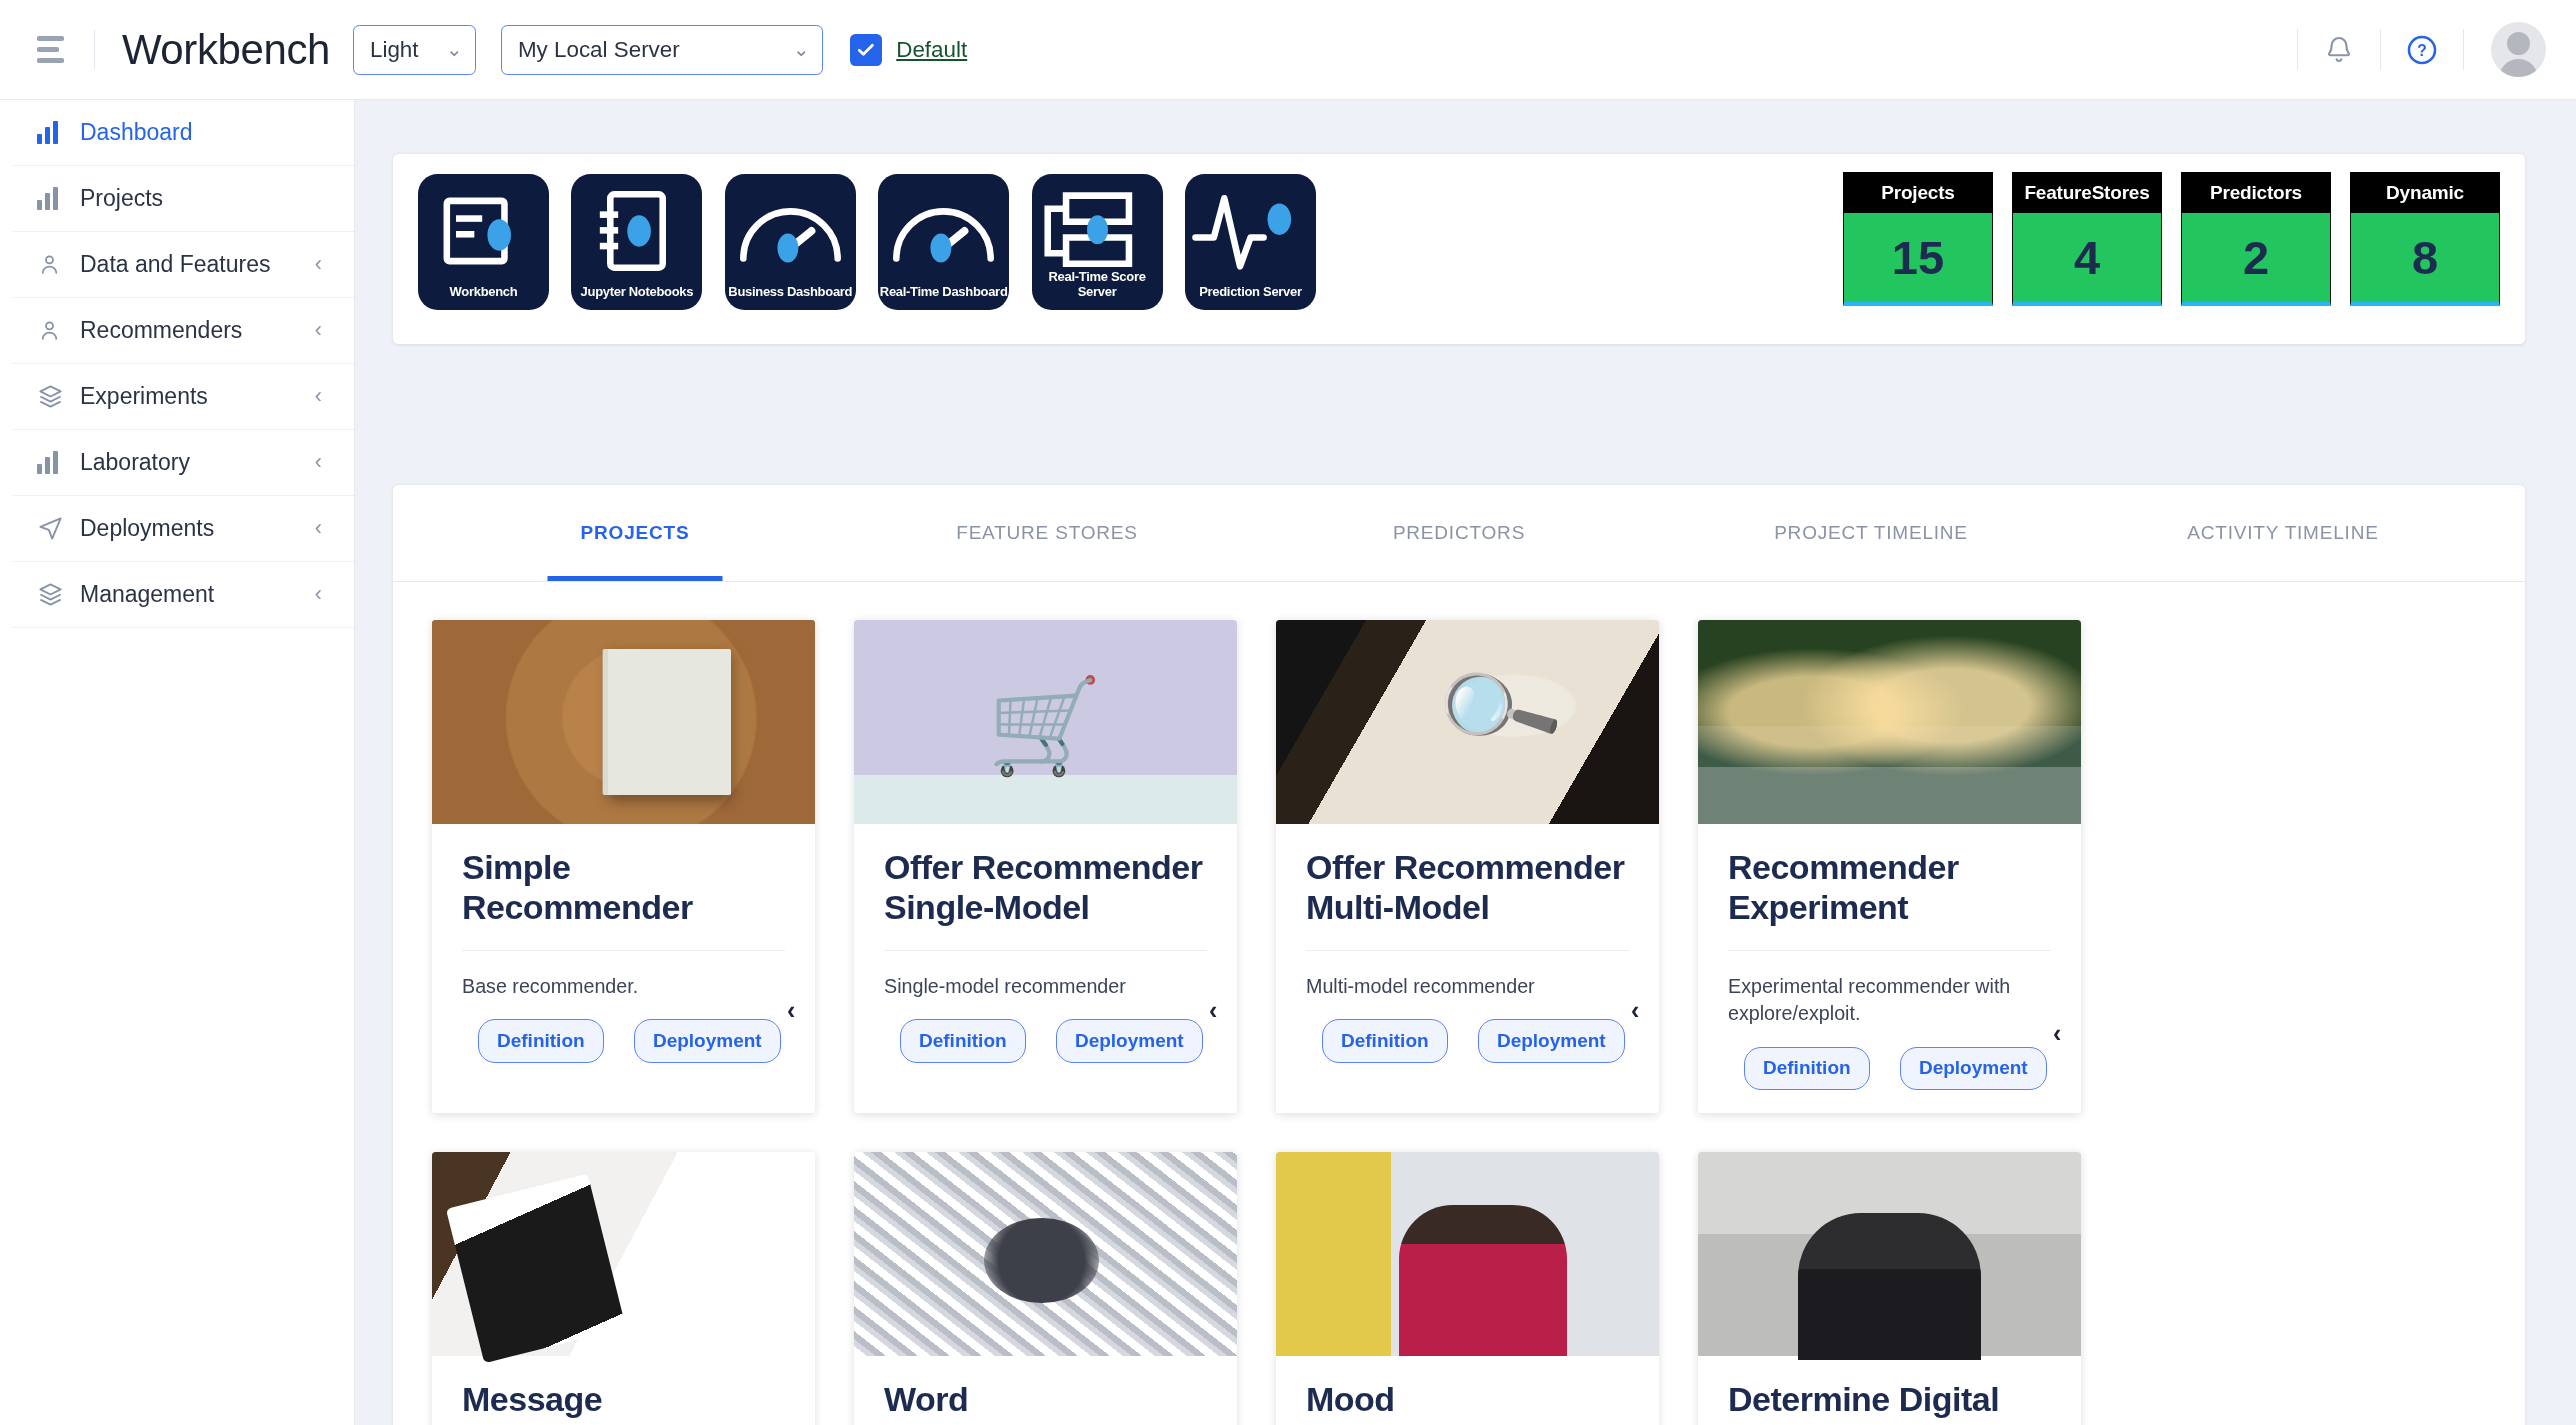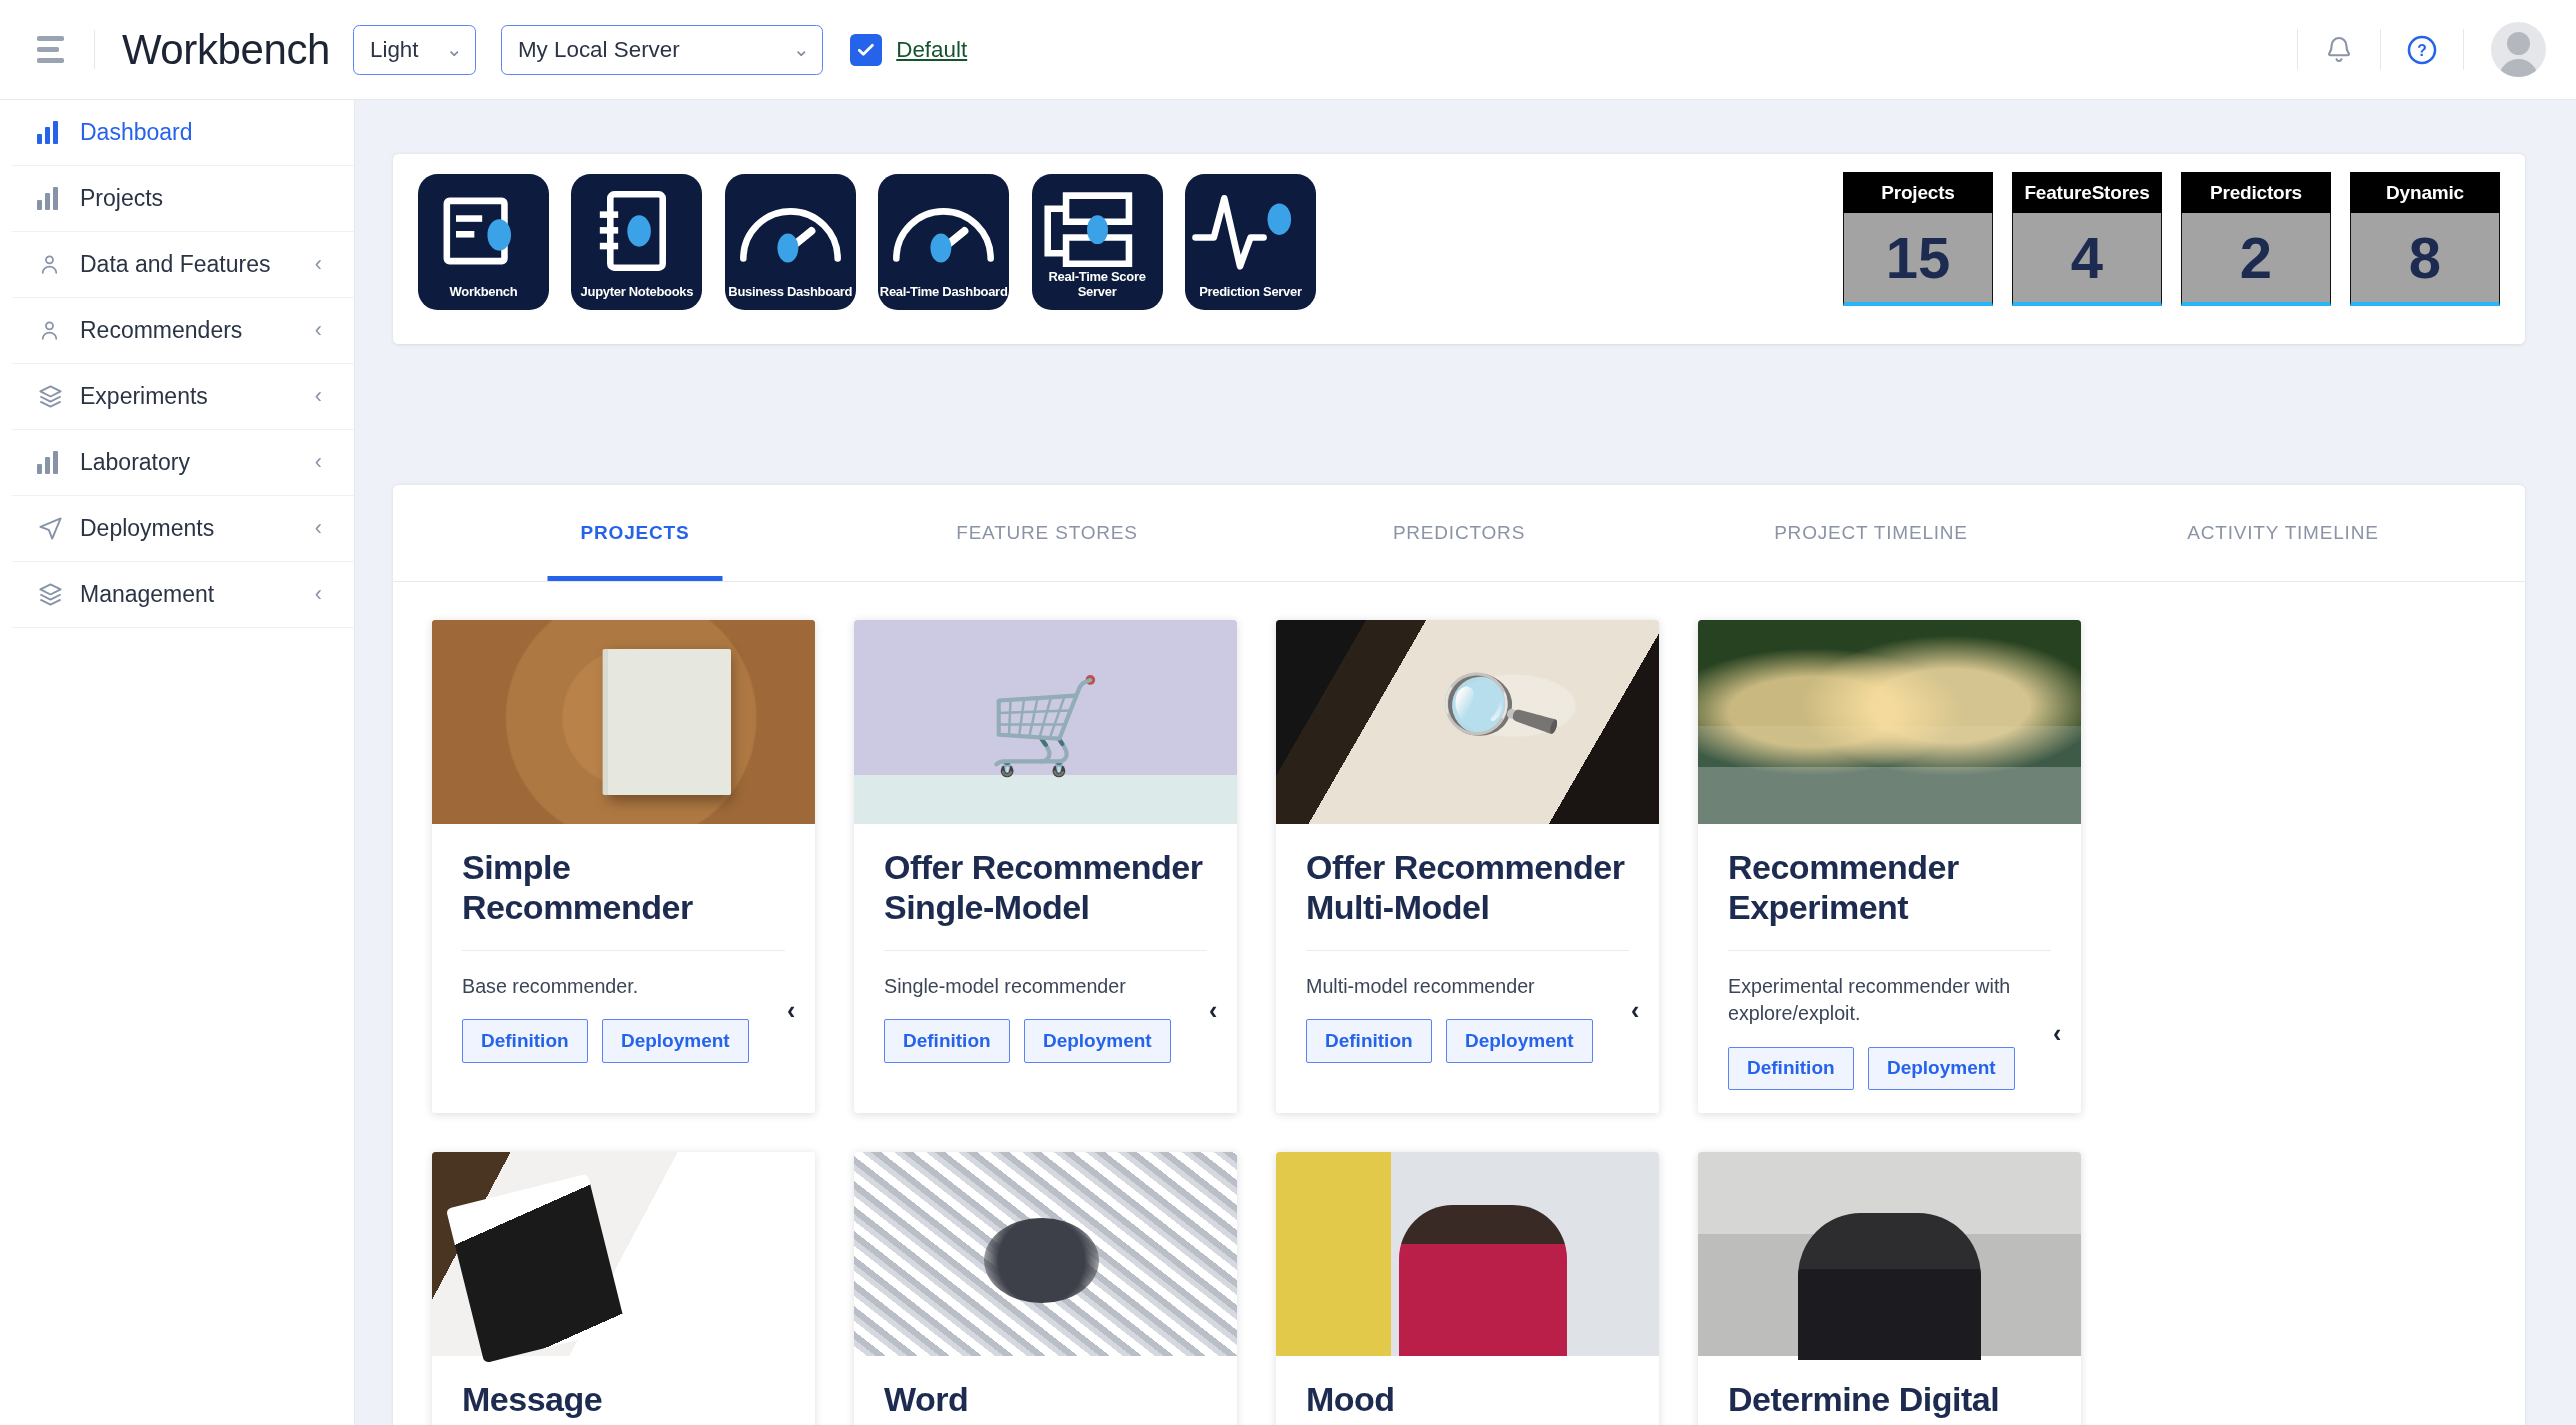--- a/index.html
+++ b/index.html
@@ -105,24 +105,24 @@
   .tile-art { position:absolute; top: 16px; left:0; right:0; height: 82px; }
   .blue-dot { fill:#3ca2e8; }
 
   .stats { position:absolute; right: 25px; top: 18px; display:flex; gap: 19px; }
   .stat { width: 150px; }
   .stat-head {
     background:#000; color:#fff; height:41px; display:flex; align-items:center;
     justify-content:center; font-size: 19px; font-weight:700; letter-spacing:-0.2px;
   }
   .stat-body {
-    background:#a3a3a3; height:93px; display:flex; align-items:center; justify-content:center;
+    background:#22c55e; height:93px; display:flex; align-items:center; justify-content:center;
     border-left:0.9px solid #111; border-right:0.9px solid #111;
     border-bottom: 4.5px solid #29b6f6;
-    font-size: 58px; font-weight: 700; color:#1d2b50;
+    font-size: 47px; font-weight: 700; color:#1d2b50;
   }
 
   
   #content-panel { position:absolute; left:50px; top: 385px; width: 2132px; height: 1002px; }
   .tabs {
     display:flex; height: 97px; border-bottom: 0.9px solid #e6e9ef;
     padding: 0 36px;
   }
   .tab {
     flex: 1; display:flex; align-items:center; justify-content:center;
@@ -148,23 +148,24 @@
   .card-title-wrap { padding: 23px 30px 0 30px; }
   .card-title {
     font-size: 34px; font-weight: 700; color:#1d2b50;
     line-height: 1.18; letter-spacing:-0.5px;
   }
   .card-sep { height:0.9px; background:#e9ecf2; margin-top: 23px; }
   .card-body { padding: 21.5px 30px 23px 30px; position:relative; }
   .card-desc { font-size: 19.7px; color:#3b4557; line-height:1.38; }
   .card-actions { display:flex; gap: 14.3px; margin-top: 19.7px; }
   .btn {
-    border:1.3px solid #5b82f7; background:#f0f4ff; border-radius:2px;
+    border:1.3px solid #5b82f7; background:#f0f4ff; border-radius:17px;
     color:#2563eb; font-size: 19px; font-weight:700; padding: 9.8px 18px; cursor:pointer;
     font-family: "Liberation Sans", sans-serif;
+    margin-left: 16px;
   }
   .card-chev {
     position:absolute; right: 19.7px; color:#1d2433; font-size: 25px; line-height:1;
     cursor:pointer; font-weight:700;
   }
 
   
   .img-book {
     background:
       linear-gradient(0deg, rgba(0,0,0,.06), rgba(0,0,0,.06)),

